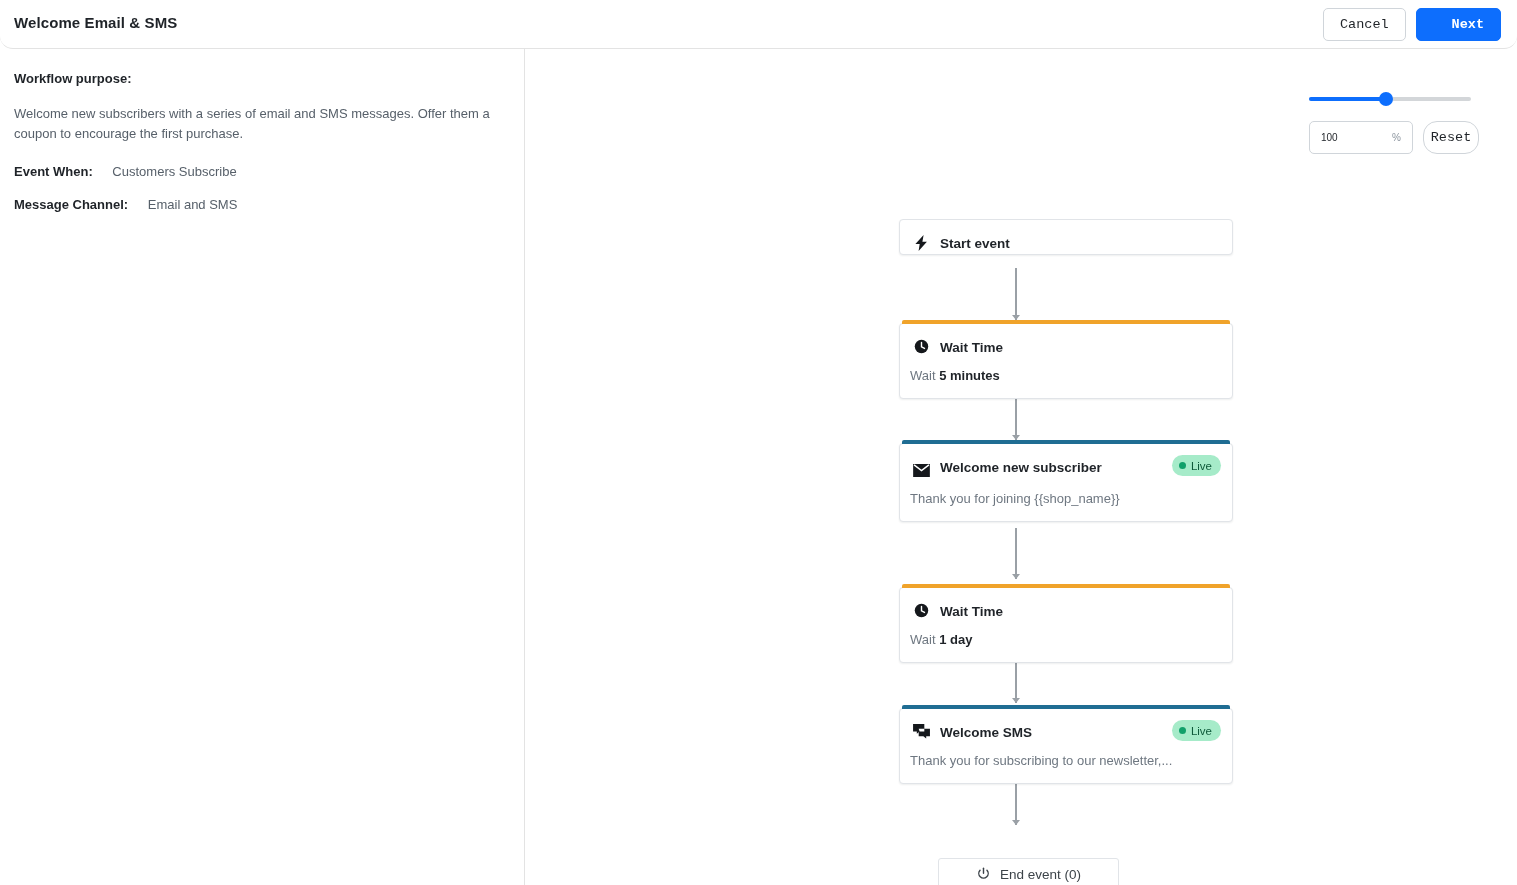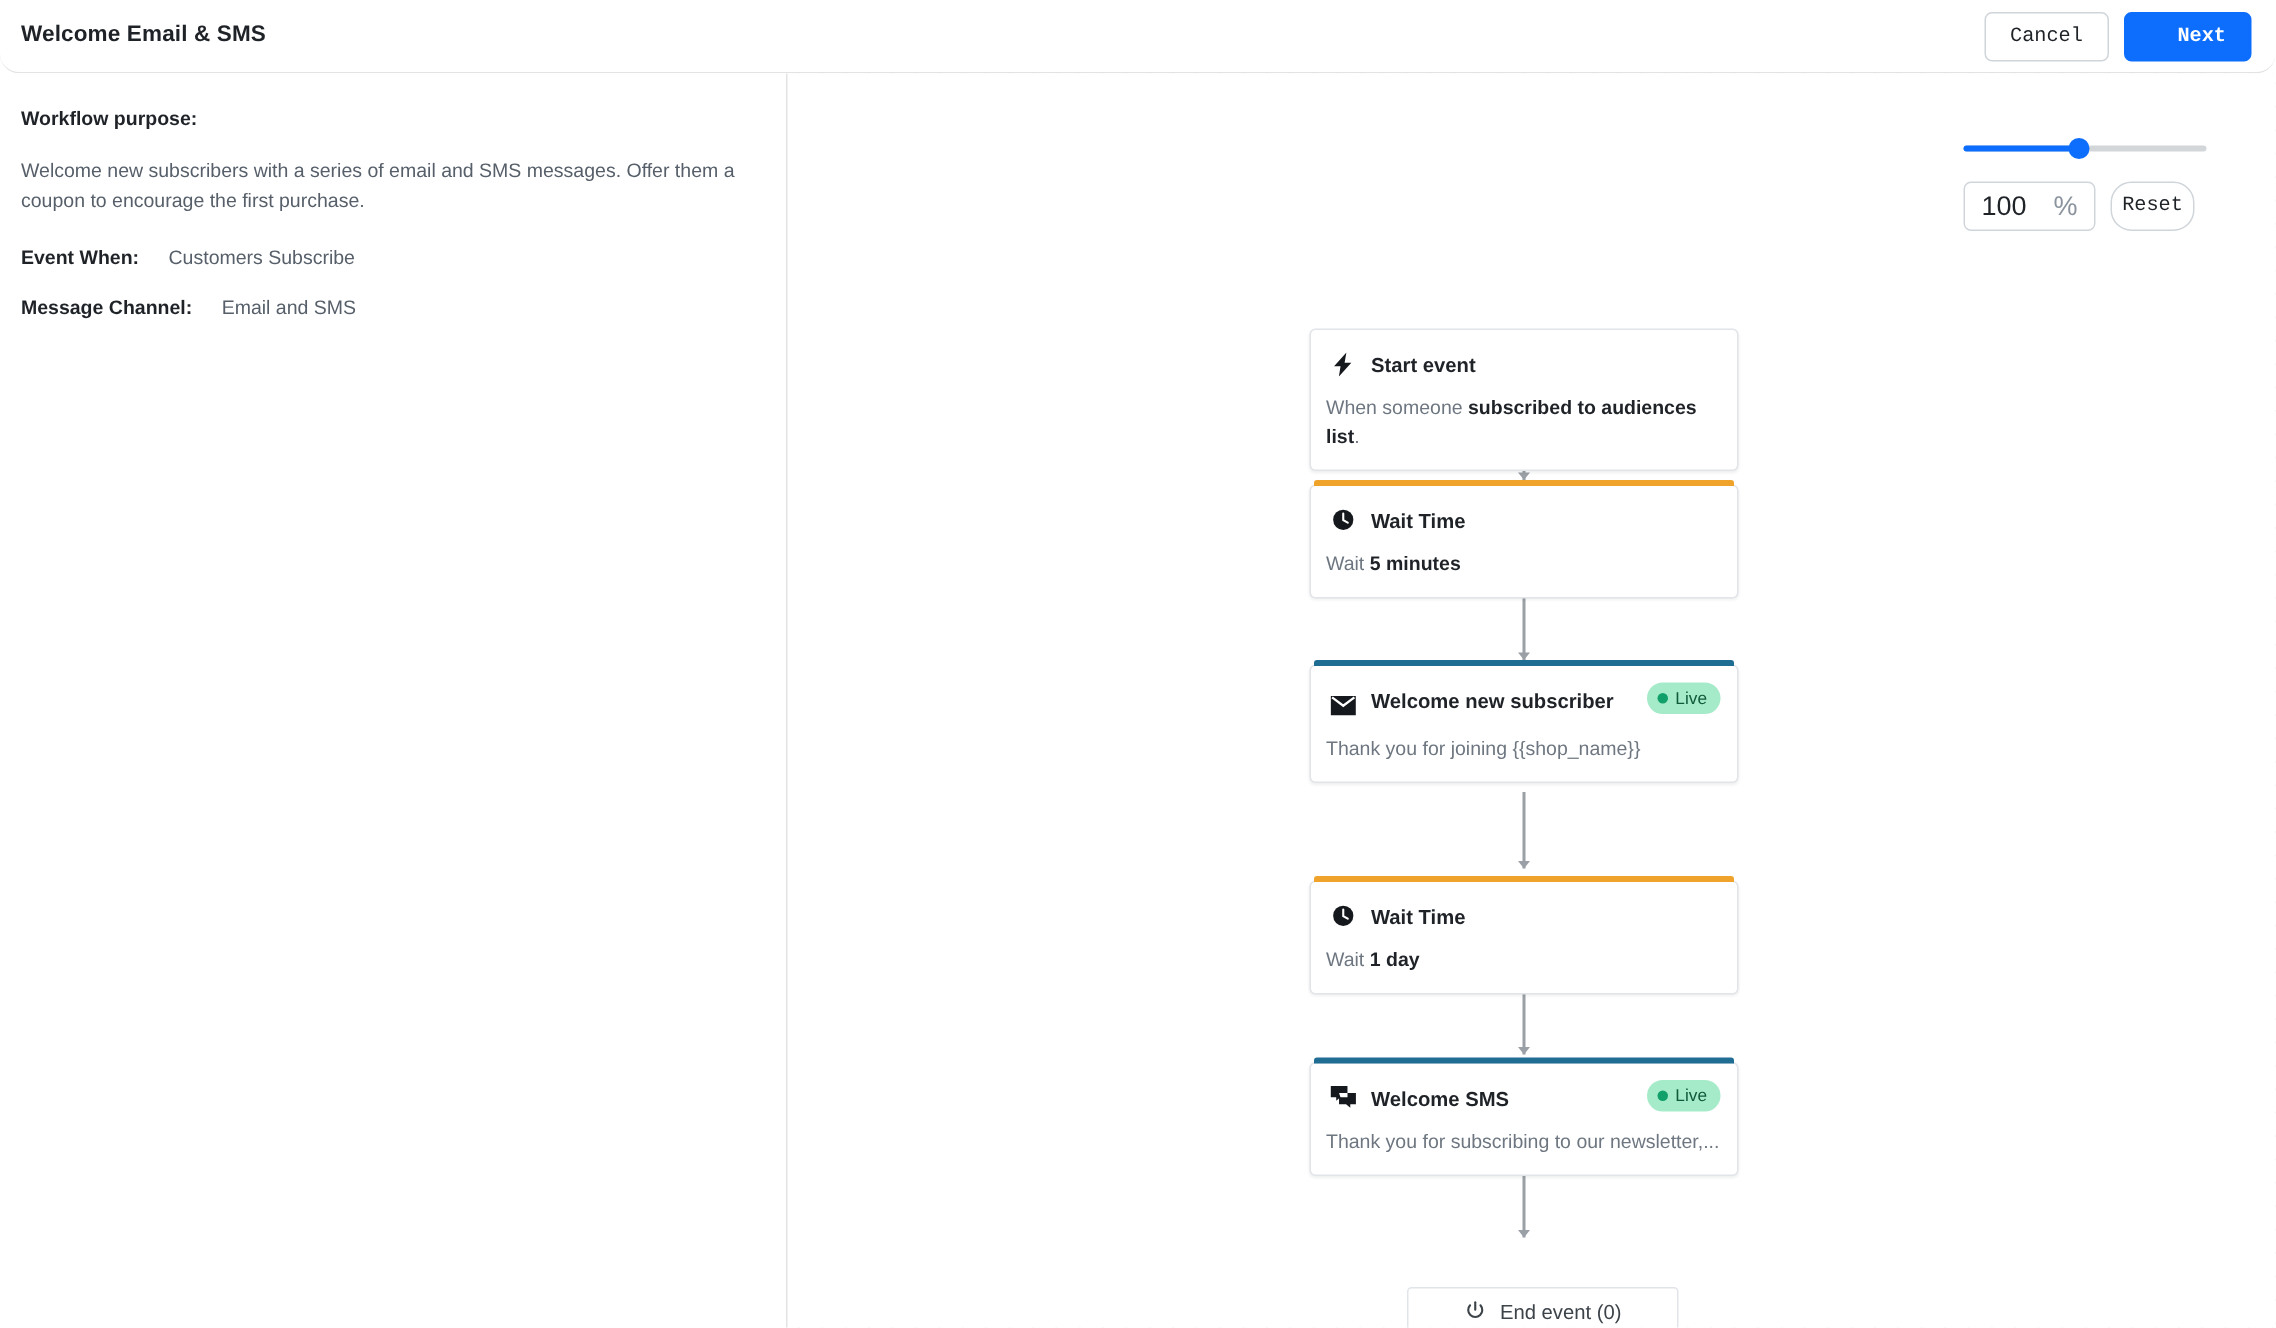--- a/index.html
+++ b/index.html
@@ -117,42 +117,43 @@
     width: 78px; height: 4px;
     border-radius: 2px; background: #0d6efd;
   }
   #zoom-thumb {
     position: absolute; left: 70px; top: 1px;
     width: 14px; height: 14px; border-radius: 50%;
     background: #0d6efd; cursor: pointer;
   }
   #zoom-fields { display: flex; gap: 10px; }
   #zoom-input {
-    width: 88px; height: 33px;
+    width: 104px; height: 33px;
     border: 1px solid #d0d5da; border-radius: 5px;
     background: #ffffff;
     display: flex; align-items: center;
     padding: 0 11px;
-    font-size: 18px;
+    font-size: 10px;
   }
   #zoom-value { color: #1f2328; flex: 1; }
   #zoom-unit  { color: #8b949e; }
   #zoom-reset {
     width: 56px; height: 33px; border-radius: 14px;
   }
 
   
   .node {
     position: absolute;
-    width: 286px;
+    width: 334px;
     background: #ffffff;
     border: 1px solid #e1e4e8;
     border-radius: 4px;
     box-shadow: 0 1px 2px rgba(16,22,26,.07);
     z-index: 3;
+    margin-left: 26px;
   }
   .node-topbar {
     position: absolute; left: 2px; right: 2px; top: -4px;
     height: 4px; border-radius: 2px 2px 0 0;
   }
   .node-head {
     display: flex; align-items: flex-start;
     padding: 14px 12px 0 12px;
     position: relative;
   }
@@ -277,21 +278,20 @@
 
   <div class="node" style="left:347px; top:170px;">
     <div class="node-head">
       <span class="node-ico">
         <svg width="15" height="16" viewBox="0 0 15 16">
             <path fill="currentColor" d="M9.6 0L1.4 9.1h4.3L4.6 16l8.3-9.2H8.4z"></path>
           </svg>
       </span>
       <span class="node-title">Start event</span>
     </div>
-    <div class="node-body"><span>When someone </span><b>subscribed to audiences list</b><span>.</span></div>
   </div>
 
   <div class="node" style="left:347px; top:274px;">
     <div class="node-topbar" style="background:#f0a32a;"></div>
     <div class="node-head">
       <span class="node-ico">
         <svg width="15" height="15" viewBox="0 0 16 16">
             <circle cx="8" cy="8" r="7.2" fill="currentColor"></circle>
             <path d="M8 3.6v4.7l3.2 1.8" stroke="#fff" stroke-width="1.5" fill="none" stroke-linecap="round"></path>
           </svg>

